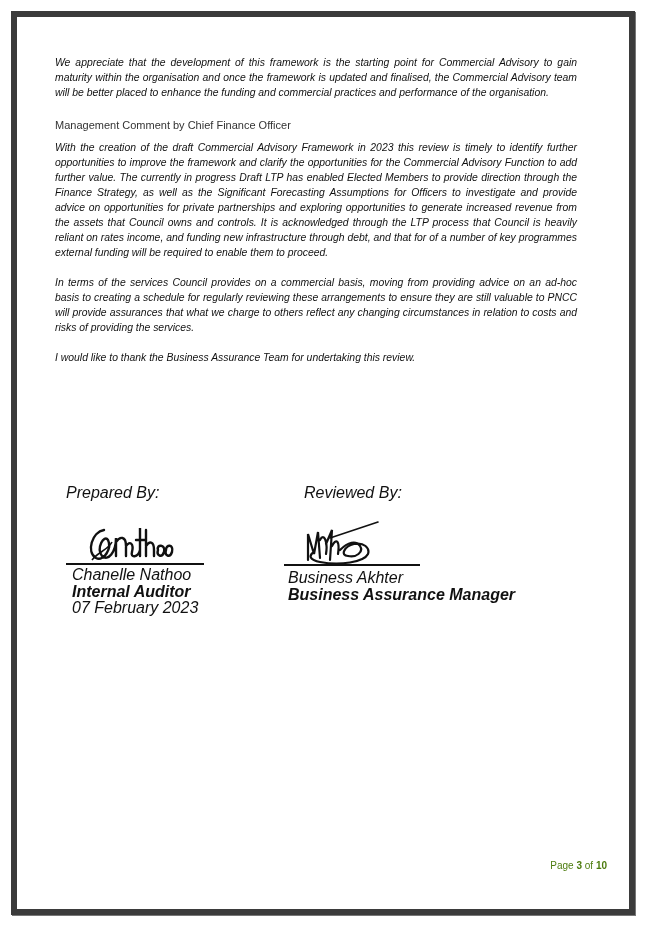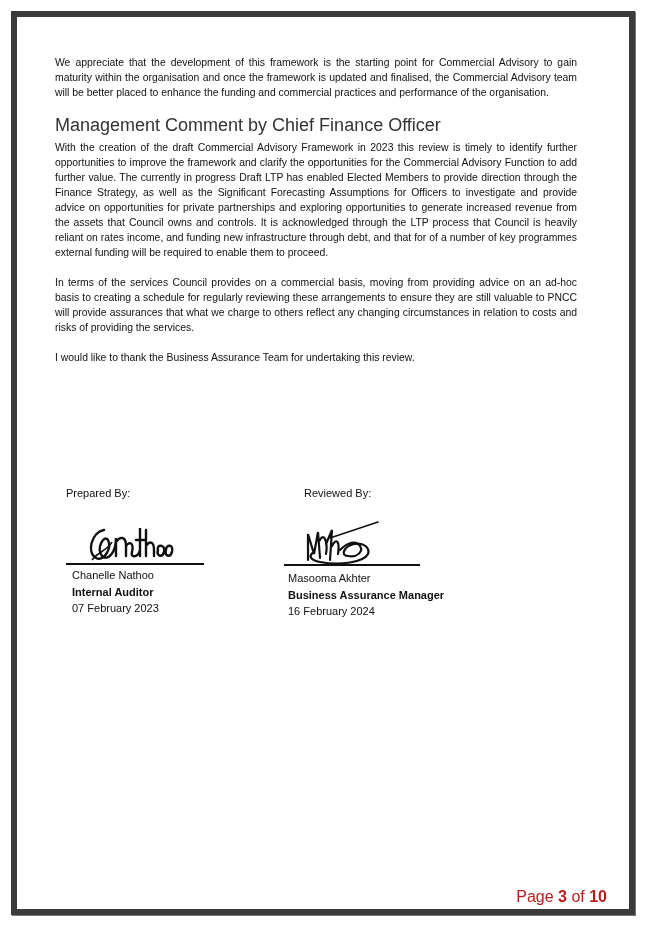--- a/index.html
+++ b/index.html
@@ -29,47 +29,49 @@
       left: 55px;
       top: 55px;
       width: 522px;
       font-size: 10.4px;
       line-height: 15px;
       color: #111;
     }
     p.body-text {
       margin: 0;
       text-align: justify;
+      font-style: italic;
     }
     .heading {
-      font-size: 18px;
+      font-size: 11px;
       color: #333;
       margin: 0;
       font-weight: normal;
     }
     .sig-block {
       position: absolute;
-      font-size: 11px;
+      font-size: 16px;
       line-height: 16.5px;
       color: #111;
+      font-style: italic;
     }
     .sig-line {
       position: absolute;
       height: 1.5px;
       background: #111;
     }
     .sig-svg {
       position: absolute;
     }
     .footer {
       position: absolute;
       right: 38px;
-      top: 888px;
-      font-size: 16px;
-      color: #b91c1c;
+      top: 860px;
+      font-size: 10px;
+      color: #4d7c0f;
     }
     .footer b { font-weight: bold; }
   </style>
 </head>
 <body>
 
 <div class="page-frame"></div>
 
 <div class="content">
   <p class="body-text">We appreciate that the development of this framework is the starting point for Commercial Advisory to gain maturity within the organisation and once the framework is updated and finalised, the Commercial Advisory team will be better placed to enhance the funding and commercial practices and performance of the organisation.</p>
@@ -98,23 +100,22 @@
 
 <div class="sig-block" style="left:288px; top:485px;padding-left:16px;">Reviewed By:</div>
 
 <svg class="sig-svg" style="left:300px; top:520px;" width="82" height="46" viewBox="0 0 82 46">
   <path d="M8 40 L8 14 L14 34 L18 12 L20 38 M20 20 C24 12, 28 22, 26 34 M26 24 L32 10 L30 40 M32 26 C36 18, 40 20, 38 34 M40 30 C48 22, 56 20, 60 26 C64 32, 56 38, 48 36 C40 36, 44 26, 54 24 C64 22, 70 28, 68 34 C64 42, 40 46, 20 42 C10 40, 8 36, 14 32" fill="none" stroke="#111" stroke-width="2.2" stroke-linecap="round"></path>
   <path d="M30 18 L78 2" fill="none" stroke="#111" stroke-width="1.6" stroke-linecap="round"></path>
 </svg>
 <div class="sig-line" style="left:284px; top:564px; width:136px;"></div>
 
 <div class="sig-block" style="left:288px; top:570px;">
-  <div>Masooma Akhter</div>
+  <div>Business Akhter</div>
   <div style="font-weight:bold;text-align:center;">Business Assurance Manager</div>
-  <div>16 February 2024</div>
 </div>
 
 <div class="footer">
   <span>Page</span>
   <b>3</b>
   <span>of</span>
   <b>10</b>
 </div>
 
 </body></html>

